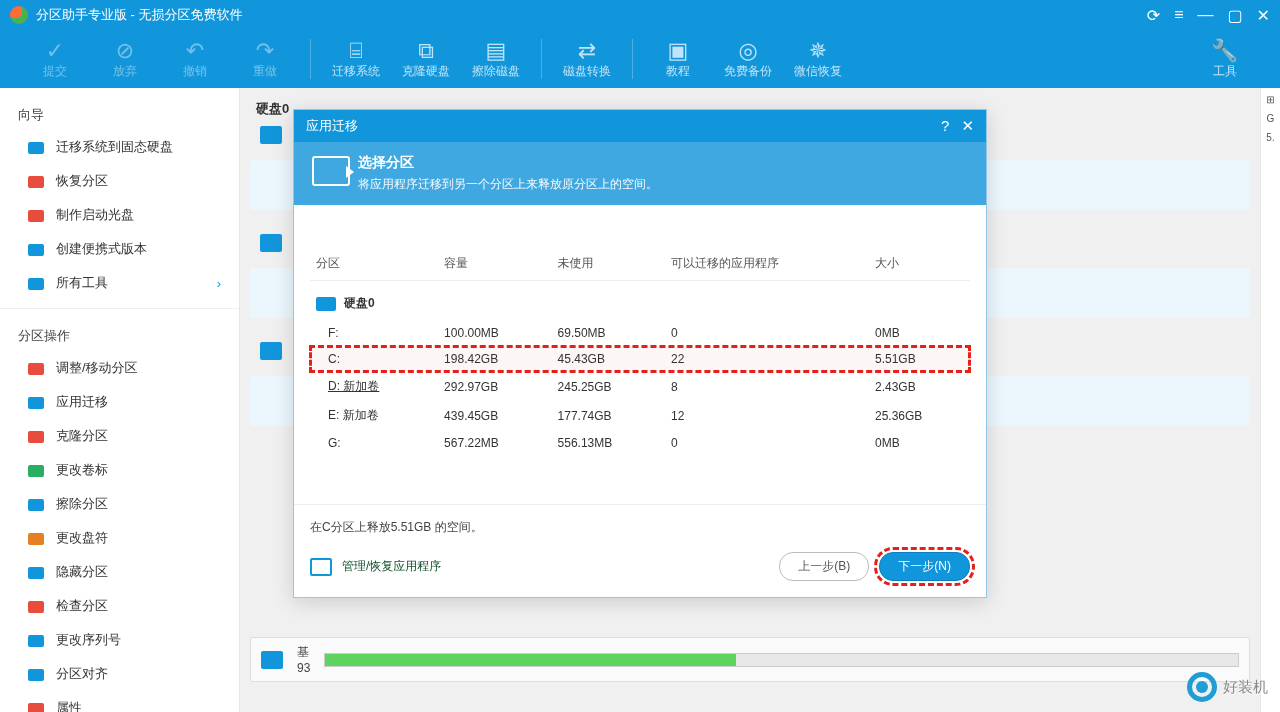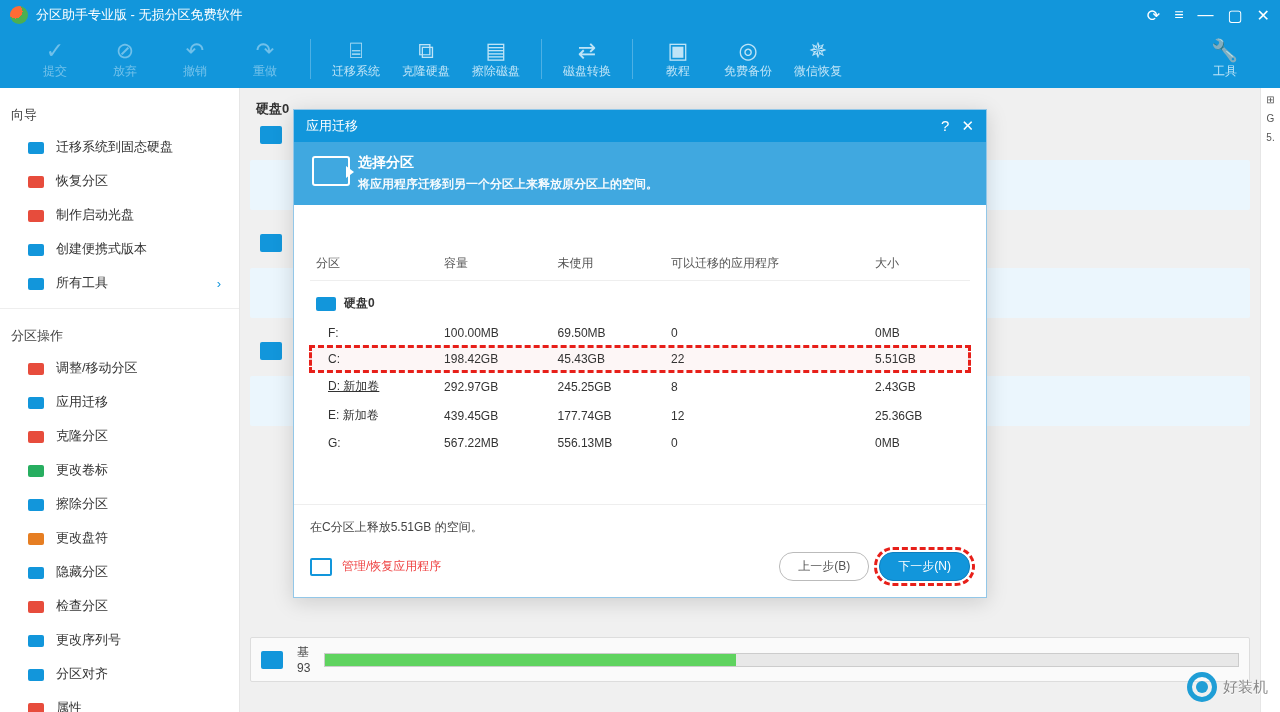--- a/index.html
+++ b/index.html
@@ -15,21 +15,21 @@
 .toolbar { height: 58px; background: #1296db; display: flex; align-items: center; padding: 0 20px; }
 .tb-item { display: flex; flex-direction: column; align-items: center; color: #bfe4f7; font-size: 12px; width: 70px; cursor: pointer; }
 .tb-item.disabled { opacity: .55; }
 .tb-item .icn { font-size: 22px; height: 24px; line-height: 24px; }
 .tb-sep { width: 1px; height: 40px; background: rgba(255,255,255,.25); margin: 0 10px; }
 .tb-spacer { flex: 1; }
 
 
 .main { display: flex; height: calc(712px - 88px); background: #f0f0f0; }
 .sidebar { width: 240px; background: #fff; border-right: 1px solid #e6e6e6; padding: 8px 0; overflow-y: auto; }
-.side-header { padding: 10px 11px 6px; font-size: 13px; color: #444; font-weight: 500; }
+.side-header { padding: 10px 18px 6px; font-size: 13px; color: #444; font-weight: 500; }
 .side-item { display: flex; align-items: center; padding: 8px 18px 8px 28px; font-size: 13px; color: #333; cursor: pointer; gap: 10px; }
 .side-item .si-icon { width: 18px; height: 14px; flex-shrink: 0; }
 .side-item .arrow { margin-left: auto; color: #1296db; }
 .side-divider { height: 1px; background: #eee; margin: 8px 0; }
 
 .content { flex: 1; position: relative; padding: 10px; }
 .disk-label { font-size: 13px; font-weight: bold; color: #333; padding: 2px 6px; }
 
 
 .diskbar { background:#ebf6fd; border-radius:2px; height:50px; margin:10px 0 18px 0; }
@@ -45,32 +45,32 @@
 
 
 .modal { position: absolute; left: 293px; top: 109px; width: 694px; background: #fff; border: 1px solid #93c7e8; box-shadow: 0 4px 20px rgba(0,0,0,.15); z-index: 50; }
 .modal-title { height: 32px; background: #1296db; color: #fff; display: flex; align-items: center; padding: 0 12px; font-size: 13px; }
 .modal-title .mtc { margin-left: auto; display: flex; gap: 12px; font-size: 15px; }
 .modal-title .mtc span { cursor: pointer; }
 .modal-banner { background: #40a8e0; color: #fff; padding: 12px 18px; display: flex; align-items: flex-start; gap: 8px; }
 .modal-banner .mb-icon { width: 38px; height: 30px; border: 2px solid #fff; border-radius: 3px; position: relative; flex-shrink: 0; margin-top: 2px; }
 .modal-banner .mb-icon::after { content: ""; position: absolute; right: -6px; top: 8px; border-left: 8px solid #fff; border-top: 6px solid transparent; border-bottom: 6px solid transparent; }
 .modal-banner h3 { font-size: 14px; font-weight: 600; margin-bottom: 4px; }
-.modal-banner p { font-size: 12px; opacity: .95; font-weight: bold; }
+.modal-banner p { font-size: 12px; opacity: .95; }
 .modal-body { padding: 10px 16px 4px 16px; margin-top: 32px; }
 .tbl { width: 100%; border-collapse: collapse; font-size: 12px; color: #333; }
 .tbl th { text-align: left; font-weight: normal; padding: 8px 6px; color: #555; border-bottom: 1px solid #eee; }
 .tbl td { padding: 6px 6px; }
 .tbl .disk-row td { padding-top: 14px; padding-bottom: 8px; }
 .tbl .disk-row .disk-cell { display: flex; align-items: center; gap: 8px; font-weight: bold; }
 .tbl .disk-row .disk-cell .hd { width: 20px; height: 14px; background: #1296db; border-radius: 2px; }
 .tbl tr.selected { outline: 3px dashed #e71f19; outline-offset: -2px; background: #fdf6f6; }
 .modal-footer-text { padding: 14px 16px 6px 16px; font-size: 12px; color: #444; border-top: 1px solid #eee; margin-top: 44px; }
 .modal-footer { display: flex; align-items: center; padding: 10px 16px 16px 16px; gap: 10px; }
-.modal-footer .mf-left { display: flex; align-items: center; gap: 10px; font-size: 12px; color: #ef4444; cursor: pointer; }
+.modal-footer .mf-left { display: flex; align-items: center; gap: 10px; font-size: 12px; color: #14532d; cursor: pointer; }
 .modal-footer .mf-left .folder { width: 22px; height: 18px; border: 2px solid #1296db; border-radius: 2px; }
 .modal-footer .mf-spacer { flex: 1; }
 .btn { padding: 5px 18px; font-size: 12px; border: 1px solid #bbb; background: #fff; color: #555; cursor: pointer; border-radius: 14px; }
 .btn.primary { background: #1296db; color: #fff; border-color: #0e7fbf; outline: 3px dashed #e71f19; outline-offset: 2px; }
 
 
 .watermark { position: absolute; right: 12px; bottom: 10px; display: flex; align-items: center; gap: 6px; font-size: 15px; color: #8a8a8a; text-shadow: 0 1px 0 #fff; z-index: 60; }
 .watermark .eye { width: 30px; height: 30px; border: 5px solid #1f9ed6; border-radius: 50%; display: flex; align-items: center; justify-content: center; }
 .watermark .eye i { width: 12px; height: 12px; background: #1f9ed6; border-radius: 50%; }
 

